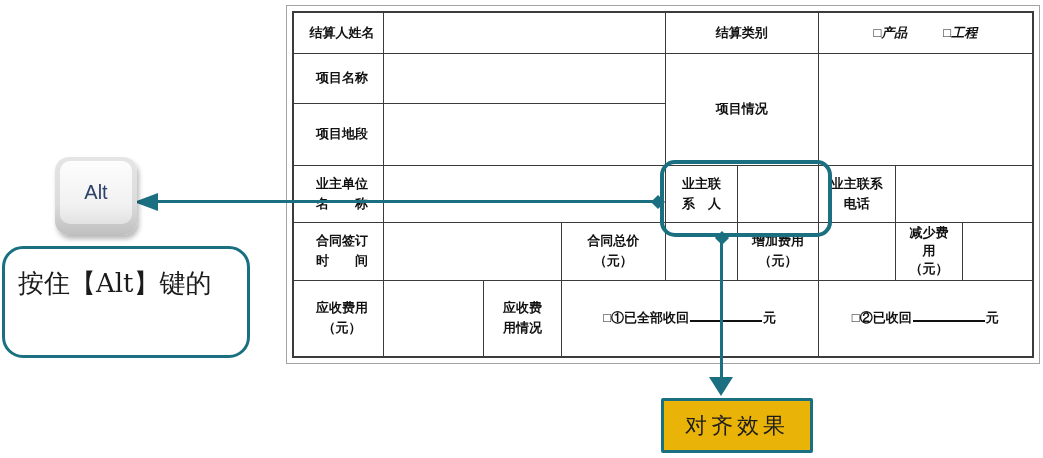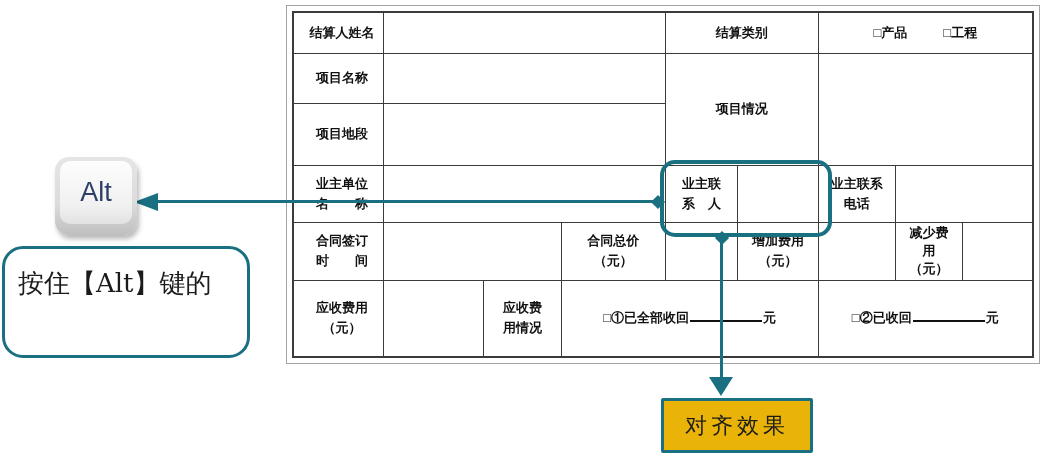--- a/index.html
+++ b/index.html
@@ -20,21 +20,21 @@
     font-family: "Liberation Sans", sans-serif;
     font-weight: bold; font-size: 13px; color: #111;
     line-height: 20px; vertical-align: middle; text-align: center;
     overflow: hidden;
   }
   td.lbl-left { text-align: left; padding-left: 7px; }
   .blank {
     display: inline-block; width: 72px; height: 13px;
     border-bottom: 2px solid #111; margin: 0 1px;
   }
-  .cat-pair { display: flex; justify-content: center; gap: 36px; }
+  .cat-pair { display: flex; justify-content: center; gap: 36px; font-style: italic; }
   .hl-box {
     position: absolute; left: 660px; top: 160px; width: 172px; height: 77px;
     border: 4.5px solid #1a7080; border-radius: 15px; z-index: 10;
   }
   .h-line {
     position: absolute; left: 157px; top: 200px; width: 502px; height: 3px;
     background: #1a7080; z-index: 10;
   }
   .arrow-left {
     position: absolute; left: 134px; top: 193px; width: 0; height: 0; z-index: 10;
@@ -79,21 +79,21 @@
     border-radius: 14px;
     background: linear-gradient(180deg, #e5e5e5 0%, #dcdcdc 60%, #bfbfbf 100%);
     box-shadow: 2px 4px 5px rgba(0,0,0,0.28);
     z-index: 10;
   }
   .alt-key .keyface {
     position: absolute; left: 5px; top: 4px; right: 5px; bottom: 11px;
     border-radius: 10px;
     background: linear-gradient(180deg, #fdfdfd 0%, #f1f1f1 70%, #e2e2e2 100%);
     display: flex; align-items: center; justify-content: center;
-    font-family: "Liberation Sans", sans-serif; font-size: 27px; color: #2d4068;
+    font-family: "Liberation Sans", sans-serif; font-size: 20px; color: #2d4068;
   }
 </style>
 </head>
 <body>
 
 <div class="table-outer">
   <table class="form">
     <colgroup>
       <col style="width:90px">
         <col style="width:100px">

